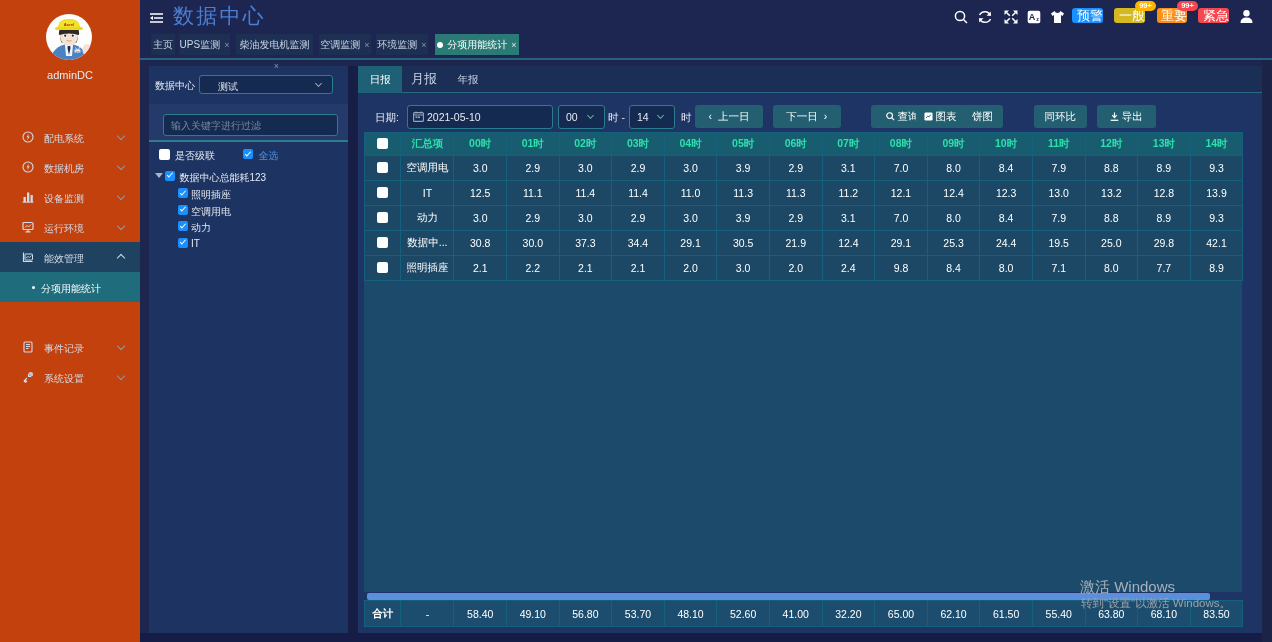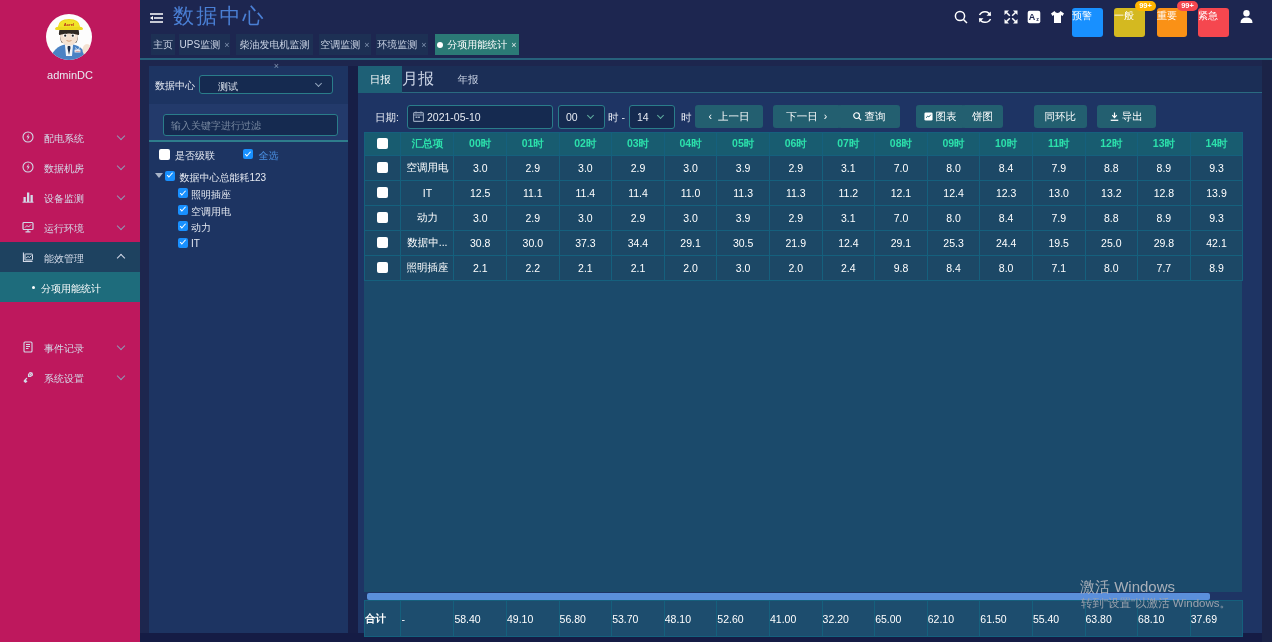--- a/index.html
+++ b/index.html
@@ -1,32 +1,32 @@
 <!DOCTYPE html>
 <html><head><meta charset="utf-8">
 <style>
 *{margin:0;padding:0;box-sizing:border-box}
 html,body{width:1272px;height:642px;overflow:hidden}
 body{font-family:"Liberation Sans",sans-serif;background:#1d264e;position:relative}
 .abs{position:absolute}
 
-#sidebar{position:absolute;left:0;top:0;width:140px;height:642px;background:#be185d;z-index:5}
+#sidebar{position:absolute;left:0;top:0;width:140px;height:642px;background:#c2410c;z-index:5}
 .mrow{position:absolute;left:0;width:140px;height:30px;color:#d3dae8;font-size:10px}
 .mrow .mtx{position:absolute;left:44px;top:10px}
 .mrow .mic{position:absolute;left:22px;top:9px;width:12px;height:12px}
 .chev{position:absolute;width:6px;height:6px;border-right:1.2px solid #8d99b5;border-bottom:1.2px solid #8d99b5}
 .chev.down{transform:rotate(45deg)}
 .chev.up{transform:rotate(-135deg)}
 .srow{position:absolute;left:0;width:140px;height:30px;color:#e2e7f2;font-size:10px}
 .srow .dot{position:absolute;left:32px;top:14px;width:3px;height:3px;border-radius:50%;background:#fff}
 .srow .mtx{position:absolute;left:41px;top:10px}
 
 #header{position:absolute;left:140px;top:0;width:1132px;height:60px;background:#1d2650;border-bottom:2px solid #27617c;z-index:4}
 #title{position:absolute;left:33px;top:5px;font-size:21px;line-height:22px;color:#4a7fd4;letter-spacing:2.2px}
-.hbtn{position:absolute;top:8px;height:29px;border-radius:3px;color:#fff;font-size:10px;text-align:left;line-height:15px}
+.hbtn{position:absolute;top:8px;height:15px;border-radius:3px;color:#fff;font-size:13px;text-align:right;line-height:15px}
 .badge{position:absolute;top:1px;height:10px;border-radius:5px;color:#fff;font-size:7.5px;font-weight:bold;text-align:center;line-height:10px;z-index:6}
 .tab{position:absolute;top:34px;height:21px;background:#1d3054;color:#ccd5e6;font-size:10px;line-height:21px;text-align:center}
 .tab .x{color:#8093b0;font-size:9px;margin-left:4px}
 .tab.active{background:#2b7a76;color:#fff}
 
 #lpanel{position:absolute;left:149px;top:66px;width:199px;height:567px;background:#1d3462;z-index:3}
 #rpanel{position:absolute;left:358px;top:66px;width:904px;height:567px;background:#1e3464;z-index:3}
 .gap1{position:absolute;left:348px;top:66px;width:10px;height:567px;background:#171e46;z-index:3}
 .botstrip{position:absolute;left:140px;top:633px;width:1132px;height:9px;background:#151c45;z-index:3}
 .rstrip{position:absolute;left:1262px;top:60px;width:10px;height:582px;background:#1b2347;z-index:3}
@@ -36,21 +36,21 @@
 
 .cbw{position:absolute;width:11px;height:11px;background:#fff;border-radius:2px}
 .cbb{position:absolute;width:10px;height:10px;background:#1890ff;border-radius:2px}
 .cbb:after{content:"";position:absolute;left:2.2px;top:2.5px;width:4.5px;height:2.2px;border-left:1.4px solid #fff;border-bottom:1.4px solid #fff;transform:rotate(-48deg)}
 
 #tbl{position:absolute;left:6px;top:66px;border-collapse:collapse;table-layout:fixed}
 #tbl td,#tbl th{border:1px solid #15607d;overflow:hidden;white-space:nowrap}
 #tbl th{background:#185c70;color:#2ce0ab;font-size:10.5px;font-weight:bold;height:23px}
 #tbl td{background:#1c4866;color:#fff;font-size:10.5px;text-align:center;height:25px}
 #ftbl{position:absolute;left:6px;top:534px;border-collapse:collapse;table-layout:fixed}
-#ftbl td{border:1px solid #15607d;background:#1d4d6e;color:#fff;font-size:10.5px;height:36px;overflow:hidden;white-space:nowrap}
+#ftbl td{border:1px solid #15607d;background:#1d4d6e;color:#fff;font-size:10.5px;text-align:center;height:26px;overflow:hidden;white-space:nowrap}
 .emptyarea{position:absolute;left:6px;top:214px;width:878px;height:311.5px;background:#1b4a6b}
 .thumb{position:absolute;left:9px;top:527px;width:843px;height:6.5px;background:#5b8fdb;border-radius:2px}
 .wm1{position:absolute;left:722px;top:511.5px;color:#a9b0b9;font-size:15px;z-index:7}
 .wm2{position:absolute;left:723px;top:529.5px;color:#9aa2ad;font-size:11.5px;z-index:7}
 </style></head>
 <body>
 <div id="sidebar">
   <svg class="abs" style="left:46px;top:14px" width="46" height="46" viewBox="0 0 46 46">
     <defs>
         <clipPath id="avc">
@@ -217,21 +217,21 @@
   <span class="cbb" style="left:28.7px;top:138.5px"></span>
   <div class="abs" style="left:42px;top:138.5px;font-size:10px;color:#e6eaf2">空调用电</div>
   <span class="cbb" style="left:28.7px;top:155px"></span>
   <div class="abs" style="left:42px;top:155px;font-size:10px;color:#e6eaf2">动力</div>
   <span class="cbb" style="left:28.7px;top:171.5px"></span>
   <div class="abs" style="left:42px;top:171.5px;font-size:10px;color:#e6eaf2">IT</div>
 </div>
 <div id="rpanel">
   <div class="abs" style="left:0;top:0;width:904px;height:26.5px;background:#1b2e56;border-bottom:1.5px solid #2a6a80"></div>
   <div class="abs" style="left:0;top:0;width:44.3px;height:26.5px;background:#1e6076;color:#fff;font-size:10.5px;text-align:center;line-height:26.5px">日报</div>
-  <div class="abs" style="left:44px;top:0;width:44px;height:26.5px;color:#ccd5e6;font-size:16px;line-height:26.5px">月报</div>
+  <div class="abs" style="left:44px;top:0;width:44px;height:26.5px;color:#ccd5e6;font-size:13px;text-align:center;line-height:26.5px">月报</div>
   <div class="abs" style="left:88px;top:0;width:44px;height:26.5px;color:#ccd5e6;font-size:10.5px;text-align:center;line-height:26.5px">年报</div>
   <div class="abs" style="left:17px;top:45px;font-size:10.5px;color:#e6eaf2">日期:</div>
   <div class="input" style="left:48.5px;top:39px;width:146px;height:23.5px"></div>
   <svg class="abs" style="left:55px;top:45px" width="11" height="11" viewBox="0 0 11 11">
       <rect x="0.6" y="1.6" width="9.8" height="8.8" rx="1" fill="none" stroke="#97a5bd" stroke-width="1.1"></rect>
       <path d="M0.6 4 L10.4 4" stroke="#97a5bd" stroke-width="1"></path>
       <path d="M3 0.5 L3 2.5 M8 0.5 L8 2.5" stroke="#97a5bd" stroke-width="1.1"></path>
       <rect x="2.5" y="5.5" width="2" height="1.5" fill="#97a5bd"></rect>
       <rect x="5" y="5.5" width="2" height="1.5" fill="#97a5bd"></rect>
     </svg>
@@ -239,21 +239,21 @@
   <div class="input" style="left:200px;top:39px;width:47px;height:23.5px"></div>
   <div class="abs" style="left:208px;top:45px;font-size:10.5px;color:#e6eaf2">00</div>
   <span class="selchev" style="left:230px;top:47px"></span>
   <div class="abs" style="left:250px;top:45px;font-size:10.5px;color:#e6eaf2">时 -</div>
   <div class="input" style="left:271px;top:39px;width:45.5px;height:23.5px"></div>
   <div class="abs" style="left:279px;top:45px;font-size:10.5px;color:#e6eaf2">14</div>
   <span class="selchev" style="left:300px;top:47px"></span>
   <div class="abs" style="left:323px;top:45px;font-size:10.5px;color:#e6eaf2">时</div>
   <div class="tbtn" style="left:337px;width:68px">‹&nbsp; 上一日</div>
   <div class="tbtn" style="left:414.5px;width:68.5px">下一日 &nbsp;›</div>
-  <div class="tbtn" style="left:480px;width:62px"><svg width="9" height="9" viewBox="0 0 10 10" style="margin-right:3px;vertical-align:-1px">
+  <div class="tbtn" style="left:513px;width:62px"><svg width="9" height="9" viewBox="0 0 10 10" style="margin-right:3px;vertical-align:-1px">
         <circle cx="4" cy="4" r="3.2" fill="none" stroke="#fff" stroke-width="1.3"></circle>
         <path d="M6.5 6.5 L9 9" stroke="#fff" stroke-width="1.3"></path>
       </svg>查询</div>
   <div class="tbtn" style="left:557.5px;width:49px"><svg width="9" height="9" viewBox="0 0 10 10" style="margin-right:3px;vertical-align:-1px">
         <rect x="0.5" y="0.5" width="9" height="9" rx="1.5" fill="#fff"></rect>
         <path d="M2.5 6.5 L4 4.5 L5.5 5.5 L7.5 3" stroke="#235f70" stroke-width="1" fill="none"></path>
       </svg>图表</div>
   <div class="tbtn" style="left:604px;width:41px">饼图</div>
   <div class="tbtn" style="left:675.5px;width:53.5px">同环比</div>
   <div class="tbtn" style="left:738.5px;width:59.5px"><svg width="9" height="9" viewBox="0 0 10 10" style="margin-right:3px;vertical-align:-1px">
@@ -402,19 +402,19 @@
           <td>48.10</td>
           <td>52.60</td>
           <td>41.00</td>
           <td>32.20</td>
           <td>65.00</td>
           <td>62.10</td>
           <td>61.50</td>
           <td>55.40</td>
           <td>63.80</td>
           <td>68.10</td>
-          <td>37.69</td>
+          <td>83.50</td>
         </tr>
   </tbody>
     </table>
   <div class="wm1">激活 Windows</div>
   <div class="wm2">转到"设置"以激活 Windows。</div>
 </div>
 
 </body></html>

